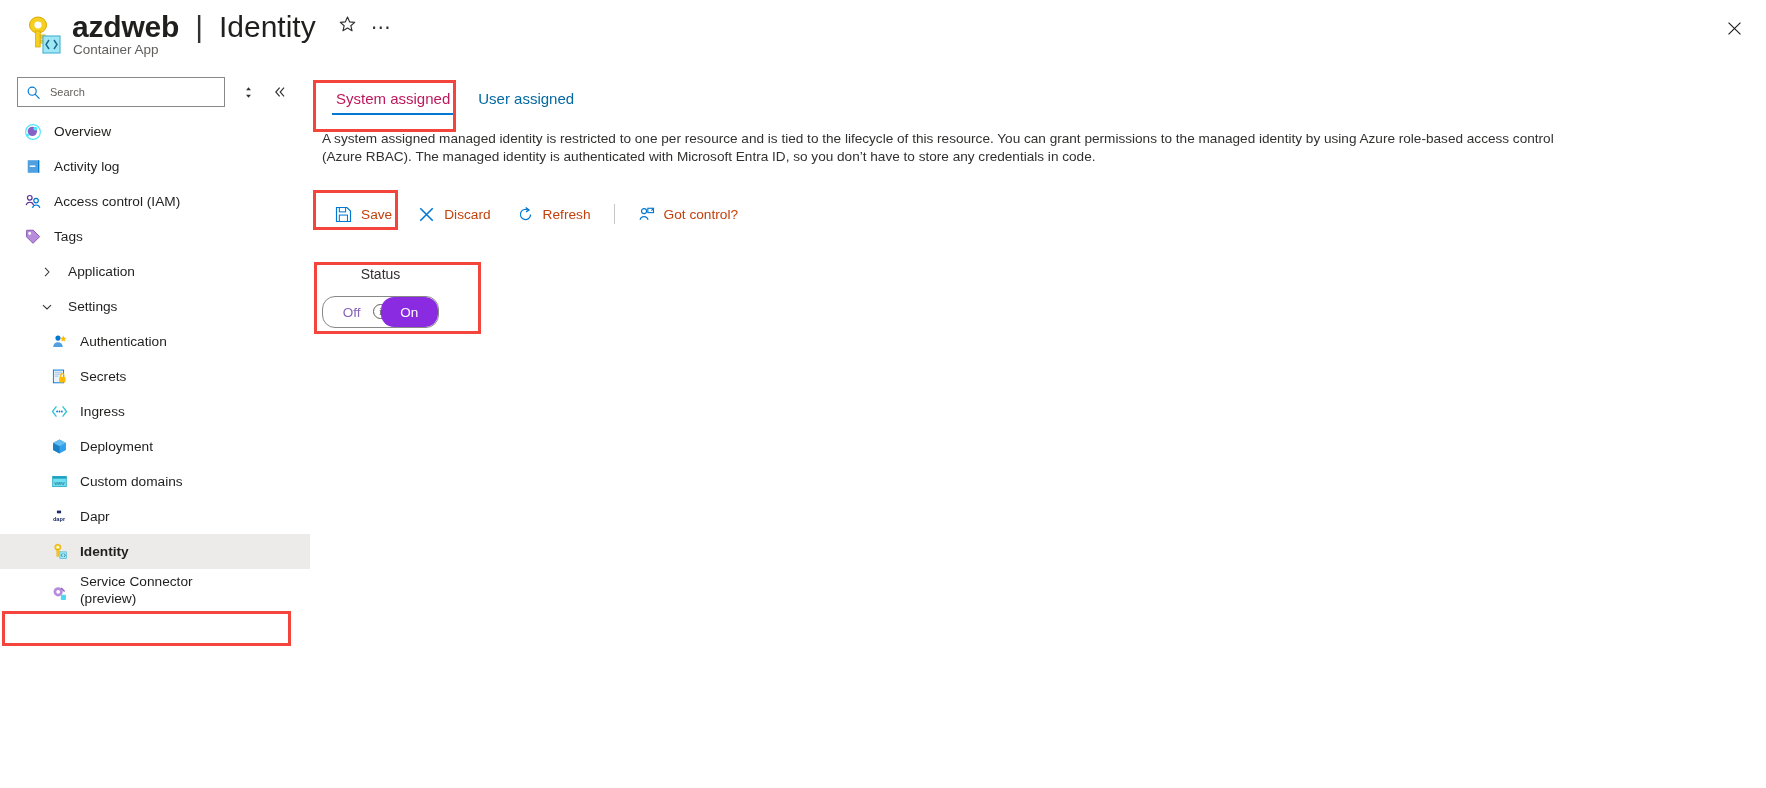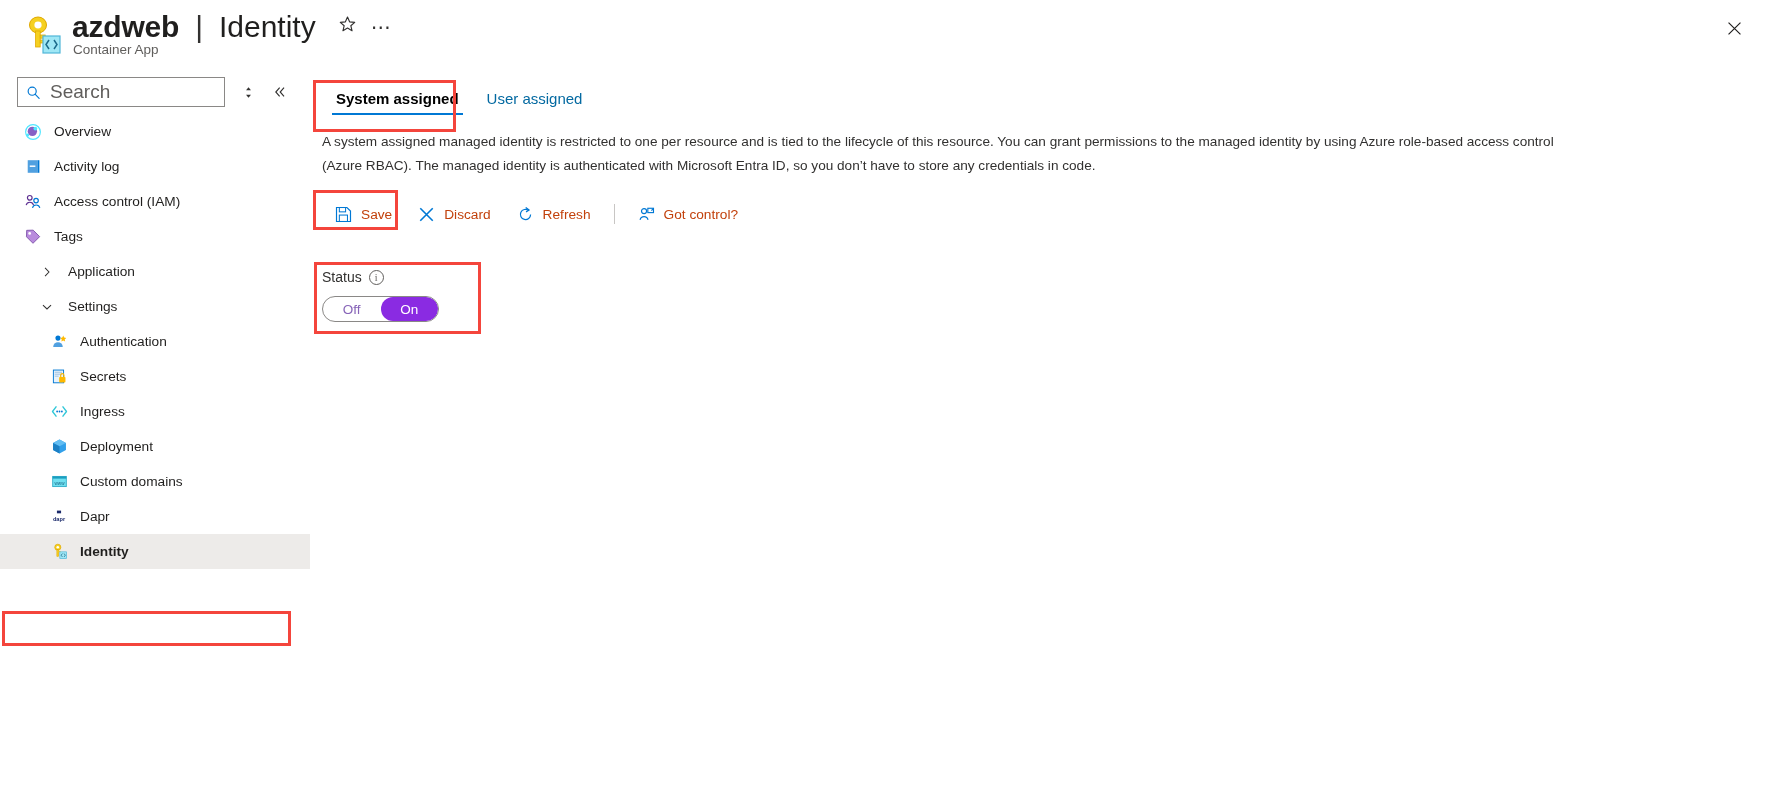--- a/index.html
+++ b/index.html
@@ -25,21 +25,21 @@
   .subtitle { position:absolute; left:73px; top:42px; font-size:13.5px; color:#605e5c; }
   .close-x { position:absolute; right:16px; top:12px; width:32px; height:32px; cursor:pointer;
              display:flex; align-items:center; justify-content:center; }
 
   
   .sidebar { position:absolute; left:0; top:74px; width:310px; height:714px; background:#fff; }
   .search-row { position:absolute; left:17px; top:3px; display:flex; align-items:center; gap:0; }
   .search-box { width:208px; height:30px; border:1px solid #8a8886; background:#fff;
                 display:flex; align-items:center; padding:0 8px; }
   .search-box .mag { width:15px; height:15px; flex:0 0 auto; margin-right:7px; }
-  .search-box input { border:0; outline:0; font-size:19px; color:#0f172a; width:100%;
+  .search-box input { border:0; outline:0; font-size:11px; color:#0f172a; width:100%;
                       font-family:"Liberation Sans", sans-serif; background:transparent; }
   .search-box input::placeholder { color:#605e5c; }
   .sb-icon-btn { width:26px; height:26px; display:flex; align-items:center; justify-content:center;
                  cursor:pointer; color:#323130; }
   .nav { position:absolute; left:0; top:40px; width:310px; }
   .nav-item { position:relative; height:35px; display:flex; align-items:center; padding-left:22px;
               font-size:13.7px; color:#201f1e; cursor:pointer; }
   .nav-item .ico { width:22px; height:20px; flex:0 0 auto; margin-right:10px;
                    display:flex; align-items:center; justify-content:center; }
   .nav-item.group { padding-left:36px; }
@@ -48,40 +48,40 @@
   .nav-item.child { padding-left:48px; }
   .nav-item.selected { background:#edebe9; font-weight:700; }
   .nav-item.twoline { height:46px; align-items:flex-start; padding-top:4px; }
   .nav-item.twoline .ico { margin-top:10px; }
   .nav-label-2 { line-height:17px; }
 
   
   .main { position:absolute; left:310px; top:74px; width:1456px; height:714px; }
   .tabs { position:absolute; left:12px; top:10px; display:flex; align-items:flex-end; gap:0; }
   .tab { position:relative; padding:6px 14px 10px 14px; font-size:15px; color:#0369a1; cursor:pointer; }
-  .tab.active { font-weight:700; color:#000000; }
+  .tab.active { font-weight:400; color:#be185d; }
   .tab.active::after { content:""; position:absolute; left:10px; right:10px; bottom:2px;
                        height:2.5px; background:#0078d4; }
 
   .desc { position:absolute; left:12px; top:56px; width:1232px; font-size:13.6px;
-          line-height:24px; color:#323130; }
+          line-height:18px; color:#323130; }
 
   .cmdbar { position:absolute; left:12px; top:120px; height:40px; display:flex; align-items:center; gap:0; }
   .cmd { display:flex; align-items:center; height:34px; padding:0 13px; cursor:pointer;
          font-size:13.7px; color:#c2410c; gap:9px; }
   .cmd .ci { width:17px; height:17px; display:flex; align-items:center; justify-content:center; flex:0 0 auto; }
   .cmd-sep { width:1px; height:20px; background:#c8c6c4; margin:0 10px; }
 
   .status-block { position:absolute; left:12px; top:192px; }
-  .status-label-row { display:flex; align-items:center; gap:7px; height:22px; }
+  .status-label-row { display:flex; align-items:center; gap:22px; height:22px;flex-direction:column; }
   .status-label { font-size:14px; color:#323130; }
   .info-i { width:15px; height:15px; border:1px solid #605e5c; border-radius:50%;
             font-size:10px; line-height:13px; text-align:center; color:#605e5c;
             font-family:"Liberation Serif", serif; cursor:pointer; }
-  .toggle { margin-top:8px; width:117px; height:26px; border:1px solid #8a8886; border-radius:13px;
+  .toggle { margin-top:8px; width:117px; height:32px; border:1px solid #8a8886; border-radius:13px;
             display:flex; align-items:center; overflow:hidden; background:#fff; }
   .toggle .seg { flex:1; height:100%; display:flex; align-items:center; justify-content:center;
                  font-size:13.5px; cursor:pointer; }
   .toggle .seg.off { color:#8764b8; }
   .toggle .seg.on { background:#8a2be2; color:#fff; border-radius:13px; }
 
   
   .hl { position:absolute; border:3px solid #f4453c; pointer-events:none; }
 </style>
 </head>
@@ -299,20 +299,34 @@
             <g transform="translate(10.4,10.4)">
               <rect x="0" y="0" width="8" height="8" fill="#9fe7f5" stroke="#50b6d8" stroke-width="0.8"></rect>
               <path d="M3 2 L1.6 4 L3 6" fill="none" stroke="#1b6a8a" stroke-width="0.9"></path>
               <path d="M5 2 L6.4 4 L5 6" fill="none" stroke="#1b6a8a" stroke-width="0.9"></path>
             </g>
           </svg>
         </span>
         <span>Identity</span>
       </div>
 
+      <div class="nav-item child twoline">
+        <span class="ico">
+          <svg viewBox="0 0 20 20" width="17" height="17">
+            <circle cx="8.4" cy="8" r="5.4" fill="#b98bdd"></circle>
+            <circle cx="8.4" cy="8" r="2.2" fill="#fff"></circle>
+            <path d="M12 3.6 L16 7.6" stroke="#8661c5" stroke-width="1.6"></path>
+            <rect x="11.6" y="11.6" width="6" height="6" rx="0.8" fill="#50d8f0"></rect>
+          </svg>
+        </span>
+        <span class="nav-label-2">
+          <span>Service Connector</span><br>
+          <span>(preview)</span>
+        </span>
+      </div>
 
     </div>
   </div>
 
   <div class="main">
 
     <div class="tabs">
       <div class="tab active">
         <span>System assigned</span>
       </div>

